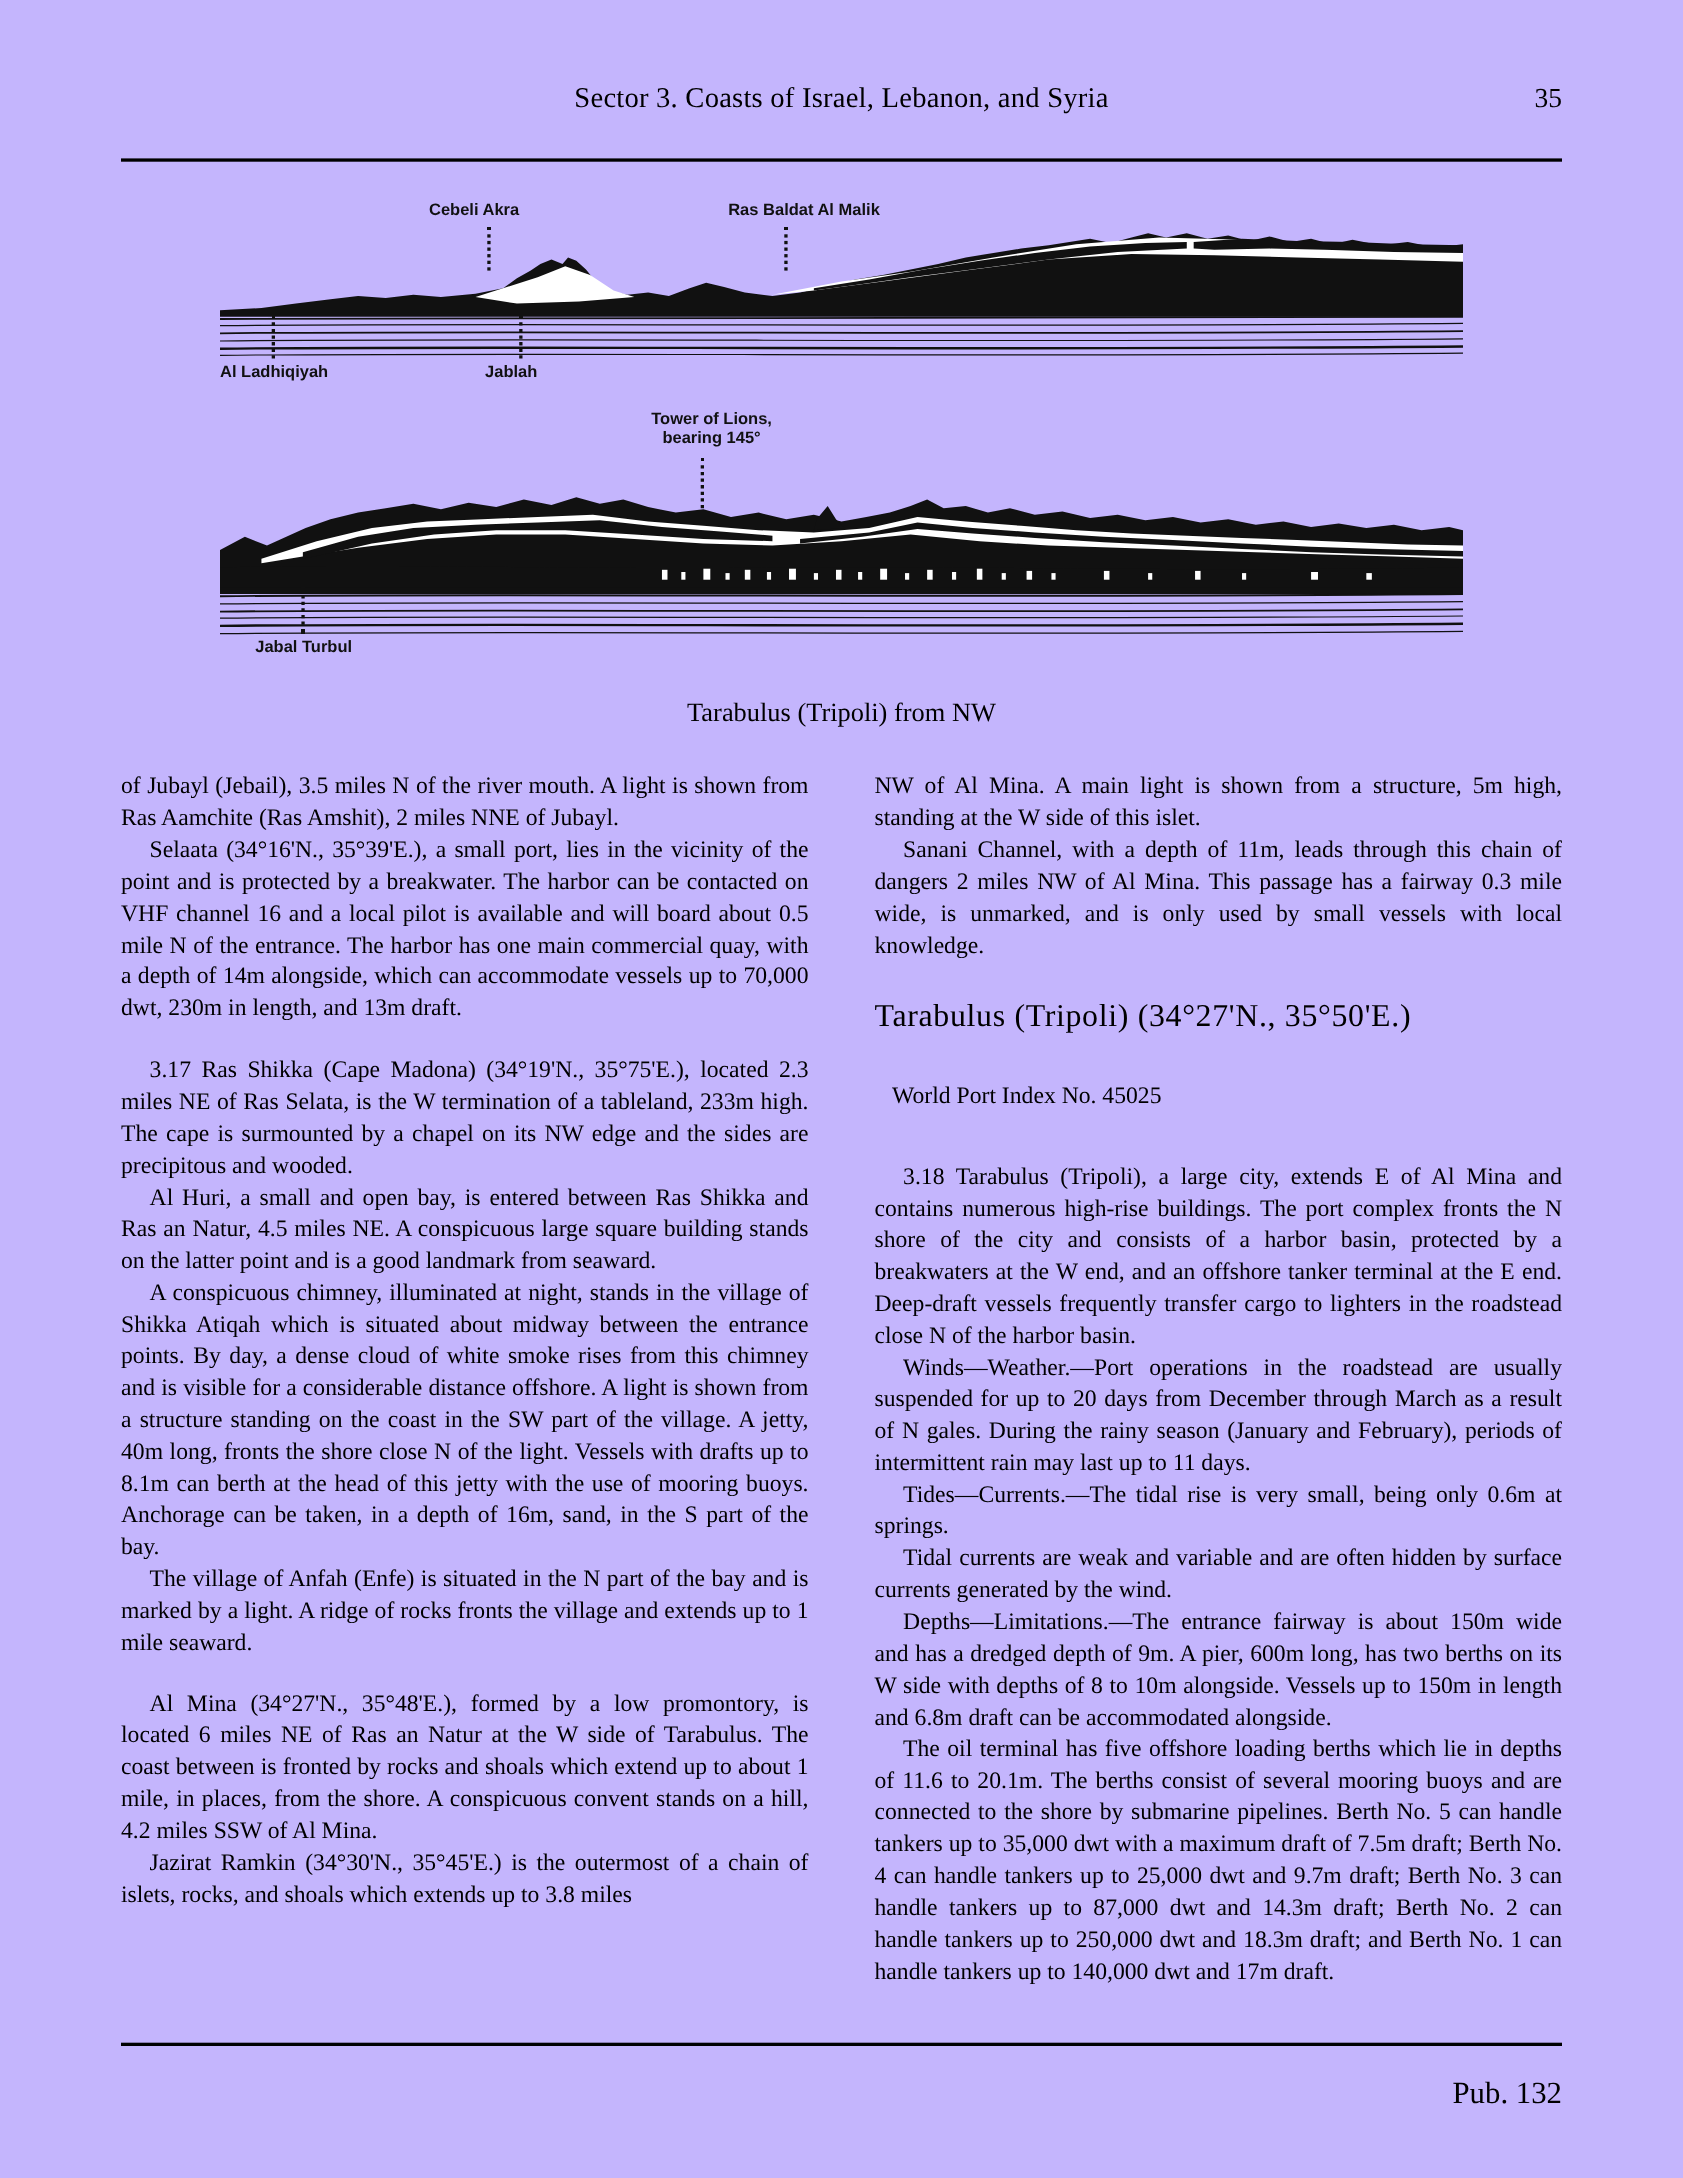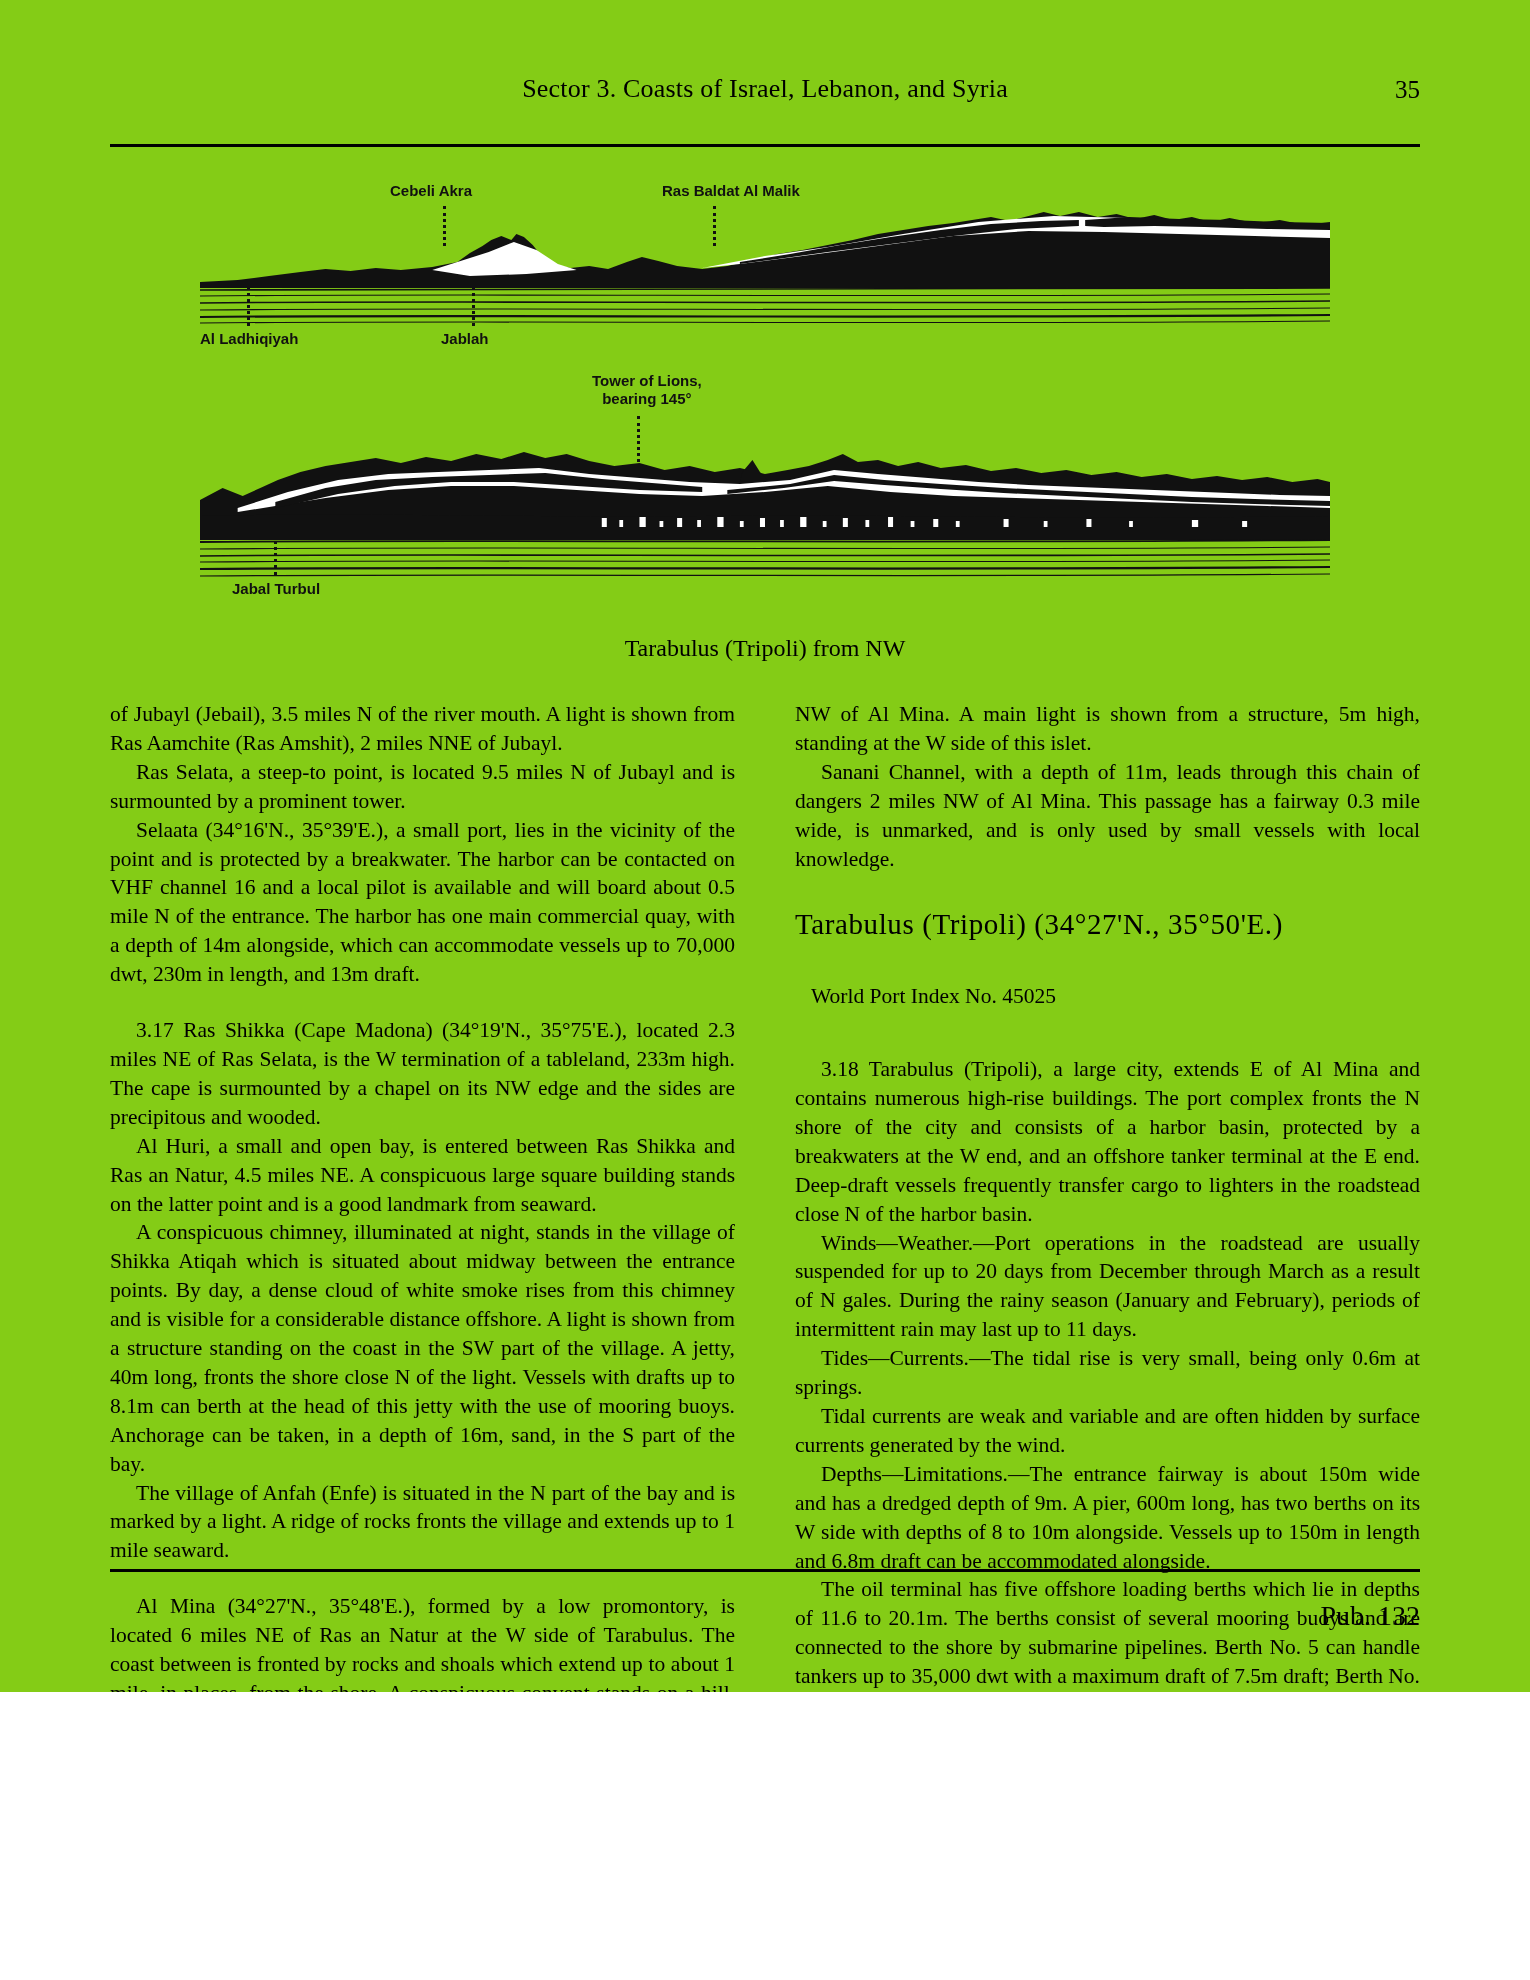--- a/index.html
+++ b/index.html
@@ -3,22 +3,22 @@
 <meta charset="utf-8">
 <style>
   html, body {
     margin: 0;
     padding: 0;
     background: #ffffff;
   }
   .page {
     position: relative;
     width: 1530px;
-    height: 1692px;
-    background: #84cc16;
+    height: 1980px;
+    background: #c4b5fd;
     font-family: "Liberation Serif", "DejaVu Serif", serif;
     color: #000000;
     box-sizing: border-box;
     overflow: hidden;
   }
 
   
   .runhead {
     position: absolute;
     left: 110px;
@@ -273,21 +273,20 @@
       <div class="pan-label" style="left:32px; top:150px;">Jabal  Turbul</div>
     </div>
 
     <div class="caption">Tarabulus (Tripoli) from NW</div>
   </div>
 
   <div class="cols">
 
     <div class="col col-left">
       <p class="noindent">of Jubayl (Jebail), 3.5 miles N of the river mouth. A light is shown from Ras Aamchite (Ras Amshit), 2 miles NNE of Jubayl.</p>
-      <p class="indent">Ras Selata, a steep-to point, is located 9.5 miles N of Jubayl and is surmounted by a prominent tower.</p>
       <p class="indent">Selaata (34°16'N., 35°39'E.), a small port, lies in the vicinity of the point and is protected by a breakwater. The harbor can be contacted on VHF channel 16 and a local pilot is available and will board about 0.5 mile N of the entrance. The harbor has one main commercial quay, with a depth of 14m alongside, which can accommodate vessels up to 70,000 dwt, 230m in length, and 13m draft.</p>
       <div class="gap"></div>
       <p class="indent">3.17   Ras Shikka (Cape Madona) (34°19'N., 35°75'E.), located 2.3 miles NE of Ras Selata, is the W termination of a tableland, 233m high. The cape is surmounted by a chapel on its NW edge and the sides are precipitous and wooded.</p>
       <p class="indent">Al Huri, a small and open bay, is entered between Ras Shikka and Ras an Natur, 4.5 miles NE. A conspicuous large square building stands on the latter point and is a good landmark from seaward.</p>
       <p class="indent">A conspicuous chimney, illuminated at night, stands in the village of Shikka Atiqah which is situated about midway between the entrance points. By day, a dense cloud of white smoke rises from this chimney and is visible for a considerable distance offshore. A light is shown from a structure standing on the coast in the SW part of the village. A jetty, 40m long, fronts the shore close N of the light. Vessels with drafts up to 8.1m can berth at the head of this jetty with the use of mooring buoys. Anchorage can be taken, in a depth of 16m, sand, in the S part of the bay.</p>
       <p class="indent">The village of Anfah (Enfe) is situated in the N part of the bay and is marked by a light. A ridge of rocks fronts the village and extends up to 1 mile seaward.</p>
       <div class="gap"></div>
       <p class="indent">Al Mina (34°27'N., 35°48'E.), formed by a low promontory, is located 6 miles NE of Ras an Natur at the W side of Tarabulus. The coast between is fronted by rocks and shoals which extend up to about 1 mile, in places, from the shore. A conspicuous convent stands on a hill, 4.2 miles SSW of Al Mina.</p>
       <p class="indent">Jazirat Ramkin (34°30'N., 35°45'E.) is the outermost of a chain of islets, rocks, and shoals which extends up to 3.8 miles</p>
     </div>

